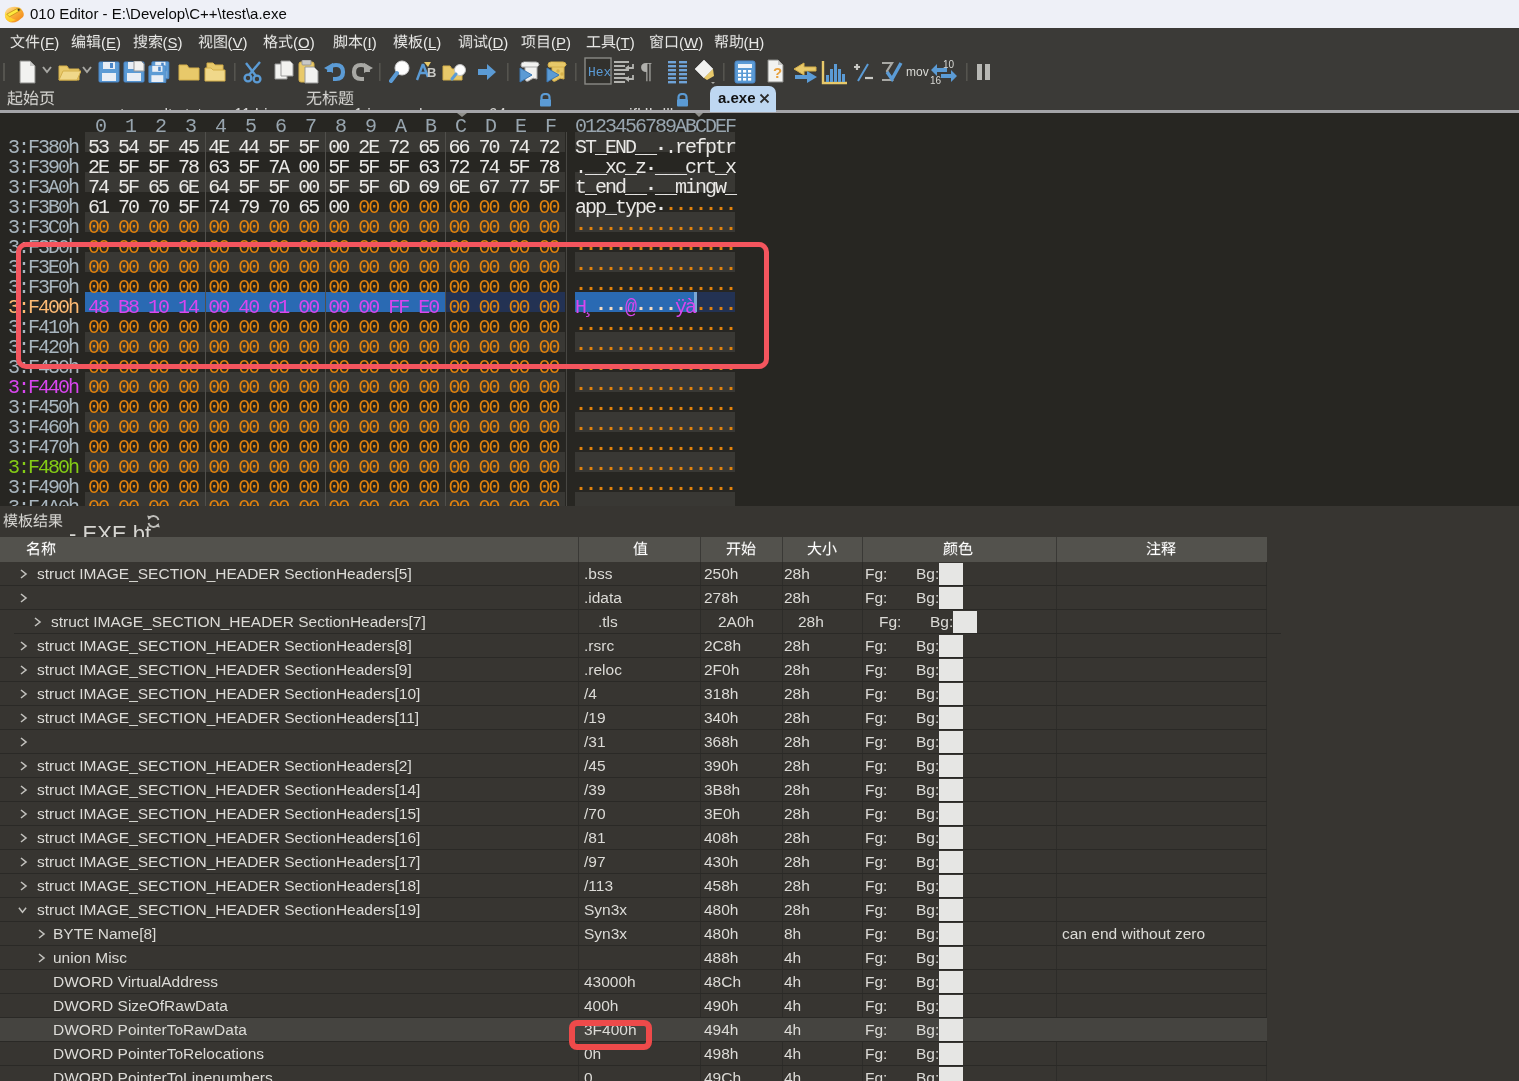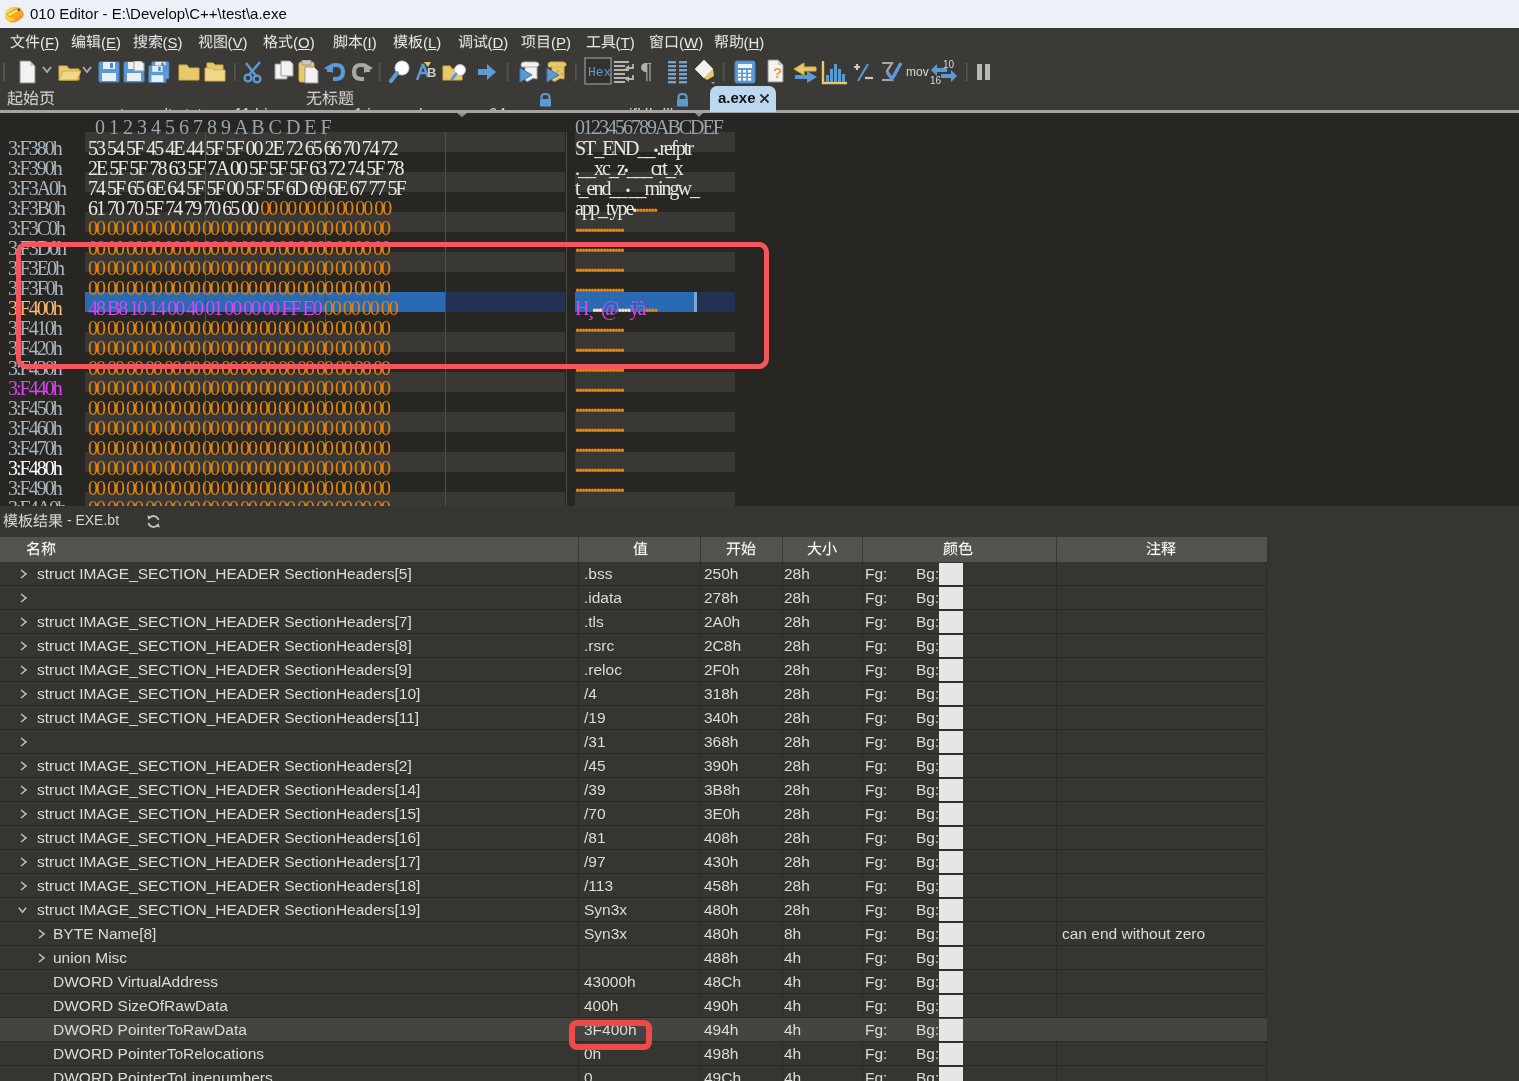--- a/index.html
+++ b/index.html
@@ -3,21 +3,21 @@
 *{margin:0;padding:0;box-sizing:border-box}
 html,body{width:1519px;height:1081px;overflow:hidden;background:#262522;font-family:"Liberation Sans",sans-serif;}
 .abs{position:absolute}
 #titlebar{position:absolute;left:0;top:0;width:1519px;height:28px;background:#eef0f7;color:#0a0a0a;font-size:15px}
 #menubar{position:absolute;left:0;top:28px;width:1519px;height:29px;background:#3b3a37}
 #toolbar{position:absolute;left:0;top:57px;width:1519px;height:31px;background:#3b3a37}
 #tabbar{position:absolute;left:0;top:88px;width:1519px;height:23px;background:#3b3a37}
 #tabline{position:absolute;left:0;top:110px;width:1519px;height:2.5px;background:#a4a4a8;z-index:4}
 #hexpane{position:absolute;left:0;top:111px;width:1519px;height:395px;background:#272622;overflow:hidden}
 #panel{position:absolute;left:0;top:506px;width:1519px;height:575px;background:#373531;overflow:hidden}
-.mono{font-family:Liberation Serif, serif;font-size:20px;letter-spacing:-2px;white-space:pre;line-height:20px}
+.mono{font-family:Liberation Mono, monospace;font-size:20px;letter-spacing:-2px;white-space:pre;line-height:20px}
 .dt{position:relative;top:-3px;font-weight:bold}
 .menuitem{position:absolute;top:6px;height:18px;color:#e8e8e6;font-size:15px;white-space:nowrap}
 .menuitem span{display:inline-block;vertical-align:top;line-height:15px;position:relative;top:1px}
 .tabtxt{position:absolute;top:2px;color:#d4d3d1;font-size:16px;white-space:nowrap}
 .tabtxt span{display:inline-block;vertical-align:top;line-height:16px;position:relative;top:17px}
 .w{color:#e9e8e6}.o{color:#e2830d}
 .row{position:absolute;left:0;width:1267px;height:24px;border-bottom:1px solid #2a2926;color:#dcdbd7;font-size:15.5px}
 .cell{position:absolute;top:3px;white-space:nowrap}
 .chev{position:absolute;top:7px;width:9px;height:10px}
 </style></head><body>
@@ -417,38 +417,38 @@
     <div class="mono abs" style="left:575px;top:267px;z-index:3"><span class="o dt">................</span></div>
     <div class="mono abs" style="left:8px;top:287px;color:#a9b6bf;z-index:3">3:F450h</div>
     <div class="mono abs" style="left:88px;top:287px;z-index:3"><span class="o">00</span> <span class="o">00</span> <span class="o">00</span> <span class="o">00</span> <span class="o">00</span> <span class="o">00</span> <span class="o">00</span> <span class="o">00</span> <span class="o">00</span> <span class="o">00</span> <span class="o">00</span> <span class="o">00</span> <span class="o">00</span> <span class="o">00</span> <span class="o">00</span> <span class="o">00</span></div>
     <div class="mono abs" style="left:575px;top:287px;z-index:3"><span class="o dt">................</span></div>
     <div class="mono abs" style="left:8px;top:307px;color:#a9b6bf;z-index:3">3:F460h</div>
     <div class="mono abs" style="left:88px;top:307px;z-index:3"><span class="o">00</span> <span class="o">00</span> <span class="o">00</span> <span class="o">00</span> <span class="o">00</span> <span class="o">00</span> <span class="o">00</span> <span class="o">00</span> <span class="o">00</span> <span class="o">00</span> <span class="o">00</span> <span class="o">00</span> <span class="o">00</span> <span class="o">00</span> <span class="o">00</span> <span class="o">00</span></div>
     <div class="mono abs" style="left:575px;top:307px;z-index:3"><span class="o dt">................</span></div>
     <div class="mono abs" style="left:8px;top:327px;color:#a9b6bf;z-index:3">3:F470h</div>
     <div class="mono abs" style="left:88px;top:327px;z-index:3"><span class="o">00</span> <span class="o">00</span> <span class="o">00</span> <span class="o">00</span> <span class="o">00</span> <span class="o">00</span> <span class="o">00</span> <span class="o">00</span> <span class="o">00</span> <span class="o">00</span> <span class="o">00</span> <span class="o">00</span> <span class="o">00</span> <span class="o">00</span> <span class="o">00</span> <span class="o">00</span></div>
     <div class="mono abs" style="left:575px;top:327px;z-index:3"><span class="o dt">................</span></div>
-    <div class="mono abs" style="left:8px;top:347px;color:#ffffff;z-index:3">3:F480h</div>
+    <div class="mono abs" style="left:8px;top:347px;color:#84cc16;z-index:3">3:F480h</div>
     <div class="mono abs" style="left:88px;top:347px;z-index:3"><span class="o">00</span> <span class="o">00</span> <span class="o">00</span> <span class="o">00</span> <span class="o">00</span> <span class="o">00</span> <span class="o">00</span> <span class="o">00</span> <span class="o">00</span> <span class="o">00</span> <span class="o">00</span> <span class="o">00</span> <span class="o">00</span> <span class="o">00</span> <span class="o">00</span> <span class="o">00</span></div>
     <div class="mono abs" style="left:575px;top:347px;z-index:3"><span class="o dt">................</span></div>
     <div class="mono abs" style="left:8px;top:367px;color:#a9b6bf;z-index:3">3:F490h</div>
     <div class="mono abs" style="left:88px;top:367px;z-index:3"><span class="o">00</span> <span class="o">00</span> <span class="o">00</span> <span class="o">00</span> <span class="o">00</span> <span class="o">00</span> <span class="o">00</span> <span class="o">00</span> <span class="o">00</span> <span class="o">00</span> <span class="o">00</span> <span class="o">00</span> <span class="o">00</span> <span class="o">00</span> <span class="o">00</span> <span class="o">00</span></div>
     <div class="mono abs" style="left:575px;top:367px;z-index:3"><span class="o dt">................</span></div>
     <div class="mono abs" style="left:8px;top:387px;color:#a9b6bf;z-index:3">3:F4A0h</div>
     <div class="mono abs" style="left:88px;top:387px;z-index:3"><span class="o">00</span> <span class="o">00</span> <span class="o">00</span> <span class="o">00</span> <span class="o">00</span> <span class="o">00</span> <span class="o">00</span> <span class="o">00</span> <span class="o">00</span> <span class="o">00</span> <span class="o">00</span> <span class="o">00</span> <span class="o">00</span> <span class="o">00</span> <span class="o">00</span> <span class="o">00</span></div>
     <div class="mono abs" style="left:575px;top:387px;z-index:3"><span class="o dt">................</span></div>
     <div class="abs" style="left:16px;top:131px;width:753px;height:127px;border:5.5px solid #f4555e;border-radius:10px;z-index:6"></div>
   </div>
 <div id="panel">
     <div class="abs" style="left:3px;top:7px;height:16px;white-space:nowrap;color:#d6d5d1;font-size:15px"><svg style="vertical-align:top;" width="60" height="15" viewBox="0 0 4000 1000">
         <path transform="translate(0,880) scale(1,-1)" d="M472 417H820V345H472ZM472 542H820V472H472ZM732 840V757H578V840H507V757H360V693H507V618H578V693H732V618H805V693H945V757H805V840ZM402 599V289H606C602 259 598 232 591 206H340V142H569C531 65 459 12 312 -20C326 -35 345 -63 352 -80C526 -38 607 34 647 140C697 30 790 -45 920 -80C930 -61 950 -33 966 -18C853 6 767 61 719 142H943V206H666C671 232 676 260 679 289H893V599ZM175 840V647H50V577H175V576C148 440 90 281 32 197C45 179 63 146 72 124C110 183 146 274 175 372V-79H247V436C274 383 305 319 318 286L366 340C349 371 273 496 247 535V577H350V647H247V840Z" fill="#d6d5d1" stroke="#d6d5d1" stroke-width="8"></path>
         <path transform="translate(1000,880) scale(1,-1)" d="M197 840V647H58V577H191C159 439 97 278 32 197C45 179 63 145 71 125C117 193 163 305 197 421V-79H267V456C294 405 326 342 339 309L385 366C368 396 292 512 267 546V577H387V647H267V840ZM879 821C778 779 585 755 428 746V502C428 343 418 118 306 -40C323 -48 354 -70 368 -82C477 75 499 309 501 476H531C561 351 604 238 664 144C600 70 524 16 440 -19C456 -33 476 -62 486 -80C569 -41 644 12 708 82C764 11 833 -45 915 -82C927 -62 950 -32 967 -18C883 15 813 70 756 141C829 241 883 370 911 533L864 547L851 544H501V685C651 695 823 718 929 761ZM827 476C802 370 762 280 710 204C661 283 624 376 598 476Z" fill="#d6d5d1" stroke="#d6d5d1" stroke-width="8"></path>
         <path transform="translate(2000,880) scale(1,-1)" d="M35 53 48 -24C147 -2 280 26 406 55L400 124C266 97 128 68 35 53ZM56 427C71 434 96 439 223 454C178 391 136 341 117 322C84 286 61 262 38 257C47 237 59 200 63 184C87 197 123 205 402 256C400 272 397 302 398 322L175 286C256 373 335 479 403 587L334 629C315 593 293 557 270 522L137 511C196 594 254 700 299 802L222 834C182 717 110 593 87 561C66 529 48 506 30 502C39 481 52 443 56 427ZM639 841V706H408V634H639V478H433V406H926V478H716V634H943V706H716V841ZM459 304V-79H532V-36H826V-75H901V304ZM532 32V236H826V32Z" fill="#d6d5d1" stroke="#d6d5d1" stroke-width="8"></path>
         <path transform="translate(3000,880) scale(1,-1)" d="M159 792V394H461V309H62V240H400C310 144 167 58 36 15C53 -1 76 -28 88 -47C220 3 364 98 461 208V-80H540V213C639 106 785 9 914 -42C925 -23 949 5 965 21C839 63 694 148 601 240H939V309H540V394H848V792ZM236 563H461V459H236ZM540 563H767V459H540ZM236 727H461V625H236ZM540 727H767V625H540Z" fill="#d6d5d1" stroke="#d6d5d1" stroke-width="8"></path>
-      </svg><span style="display:inline-block;vertical-align:top;line-height:15px;position:relative;top:0;font-size:14px">&nbsp;- EXE.bt</span></div>
+      </svg><span style="display:inline-block;vertical-align:top;line-height:15px;position:relative;top:13px;font-size:22px">&nbsp;- EXE.bt</span></div>
     <svg class="abs" style="left:146px;top:8px" width="15" height="15" viewBox="0 0 15 15">
       <g stroke="#c0bfbb" stroke-width="1.8" fill="none">
         <path d="M12.5 6 A5.2 5.2 0 0 0 3 4.5"></path>
         <path d="M2.5 9 A5.2 5.2 0 0 0 12 10.5"></path>
       </g>
       <path d="M1.2 1.5 L5.5 2.5 L2.5 6 Z" fill="#c0bfbb"></path>
       <path d="M13.8 13.5 L9.5 12.5 L12.5 9 Z" fill="#c0bfbb"></path>
     </svg>
     <div class="abs" style="left:0;top:31px;width:1267px;height:25px;background:#53524d"></div>
     <div class="abs" style="left:26px;top:35px"><svg style="vertical-align:top;" width="30" height="15" viewBox="0 0 2000 1000">
@@ -501,21 +501,21 @@
       <svg class="chev" style="left:19px" viewBox="0 0 9 10">
         <path d="M2 1 L7 5 L2 9" stroke="#c2c1bd" stroke-width="1.6" fill="none"></path>
       </svg>
       <div class="cell" style="left:584px">.idata</div>
       <div class="cell" style="left:704px">278h</div>
       <div class="cell" style="left:784px">28h</div>
       <div class="cell" style="left:865px">Fg:</div>
       <div class="cell" style="left:916px">Bg:</div>
       <div class="abs" style="left:939px;top:1px;width:24px;height:22px;background:#e6e6e4"></div>
     </div>
-    <div class="row" style="top:104px;">
+    <div class="row" style="top:104px;margin-left:14px;">
       <svg class="chev" style="left:19px" viewBox="0 0 9 10">
         <path d="M2 1 L7 5 L2 9" stroke="#c2c1bd" stroke-width="1.6" fill="none"></path>
       </svg>
       <div class="cell" style="left:37px">struct IMAGE_SECTION_HEADER SectionHeaders[7]</div>
       <div class="cell" style="left:584px">.tls</div>
       <div class="cell" style="left:704px">2A0h</div>
       <div class="cell" style="left:784px">28h</div>
       <div class="cell" style="left:865px">Fg:</div>
       <div class="cell" style="left:916px">Bg:</div>
       <div class="abs" style="left:939px;top:1px;width:24px;height:22px;background:#e6e6e4"></div>

